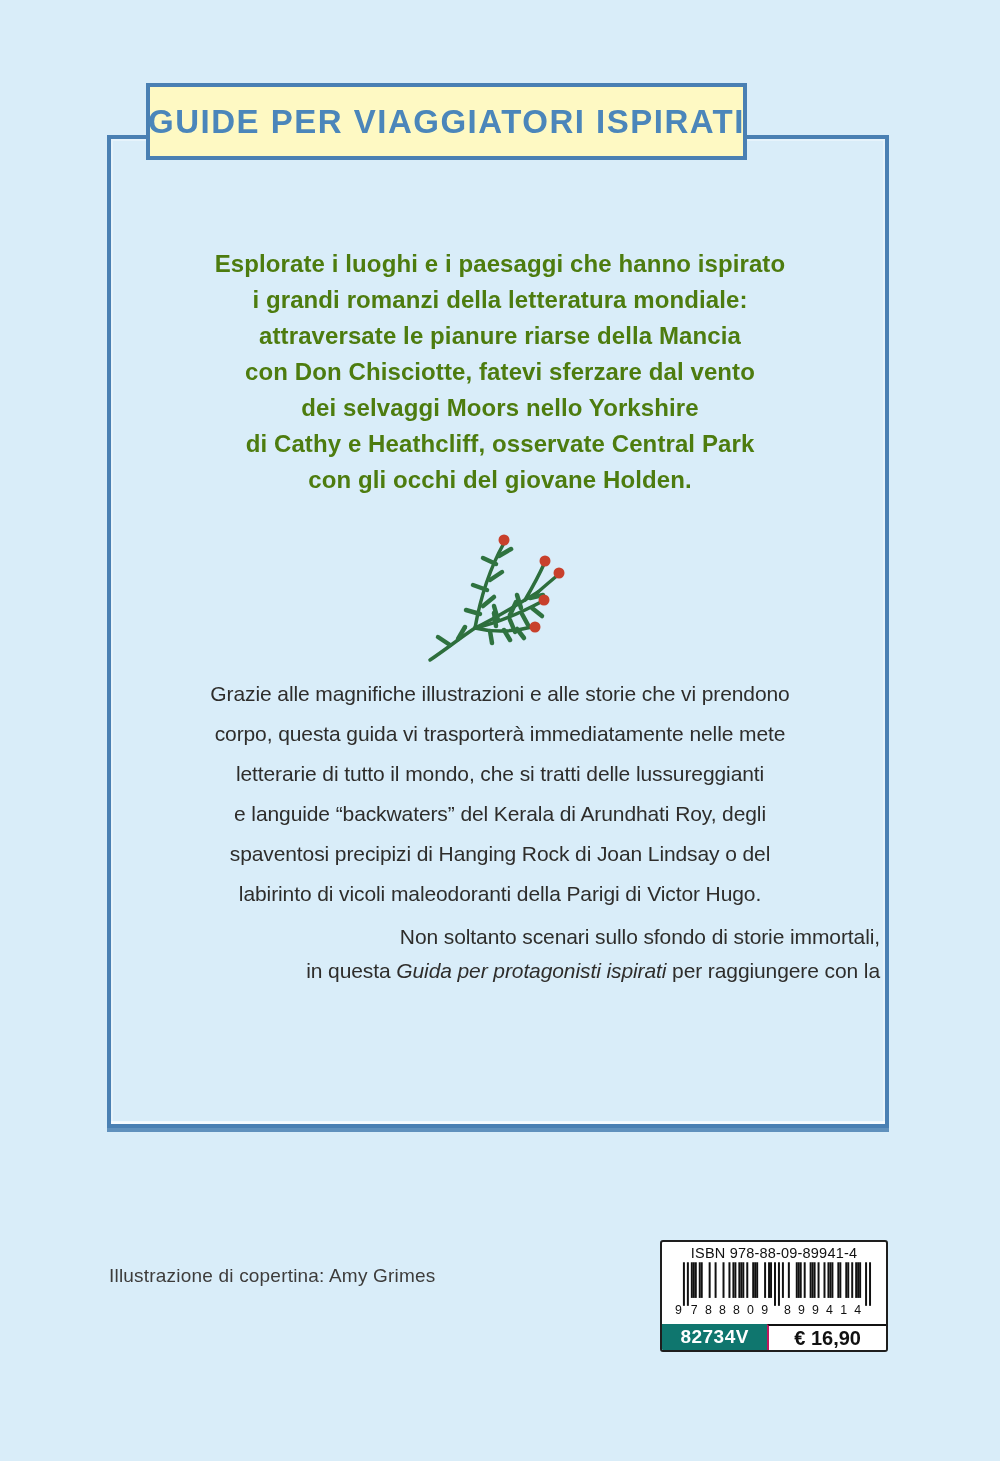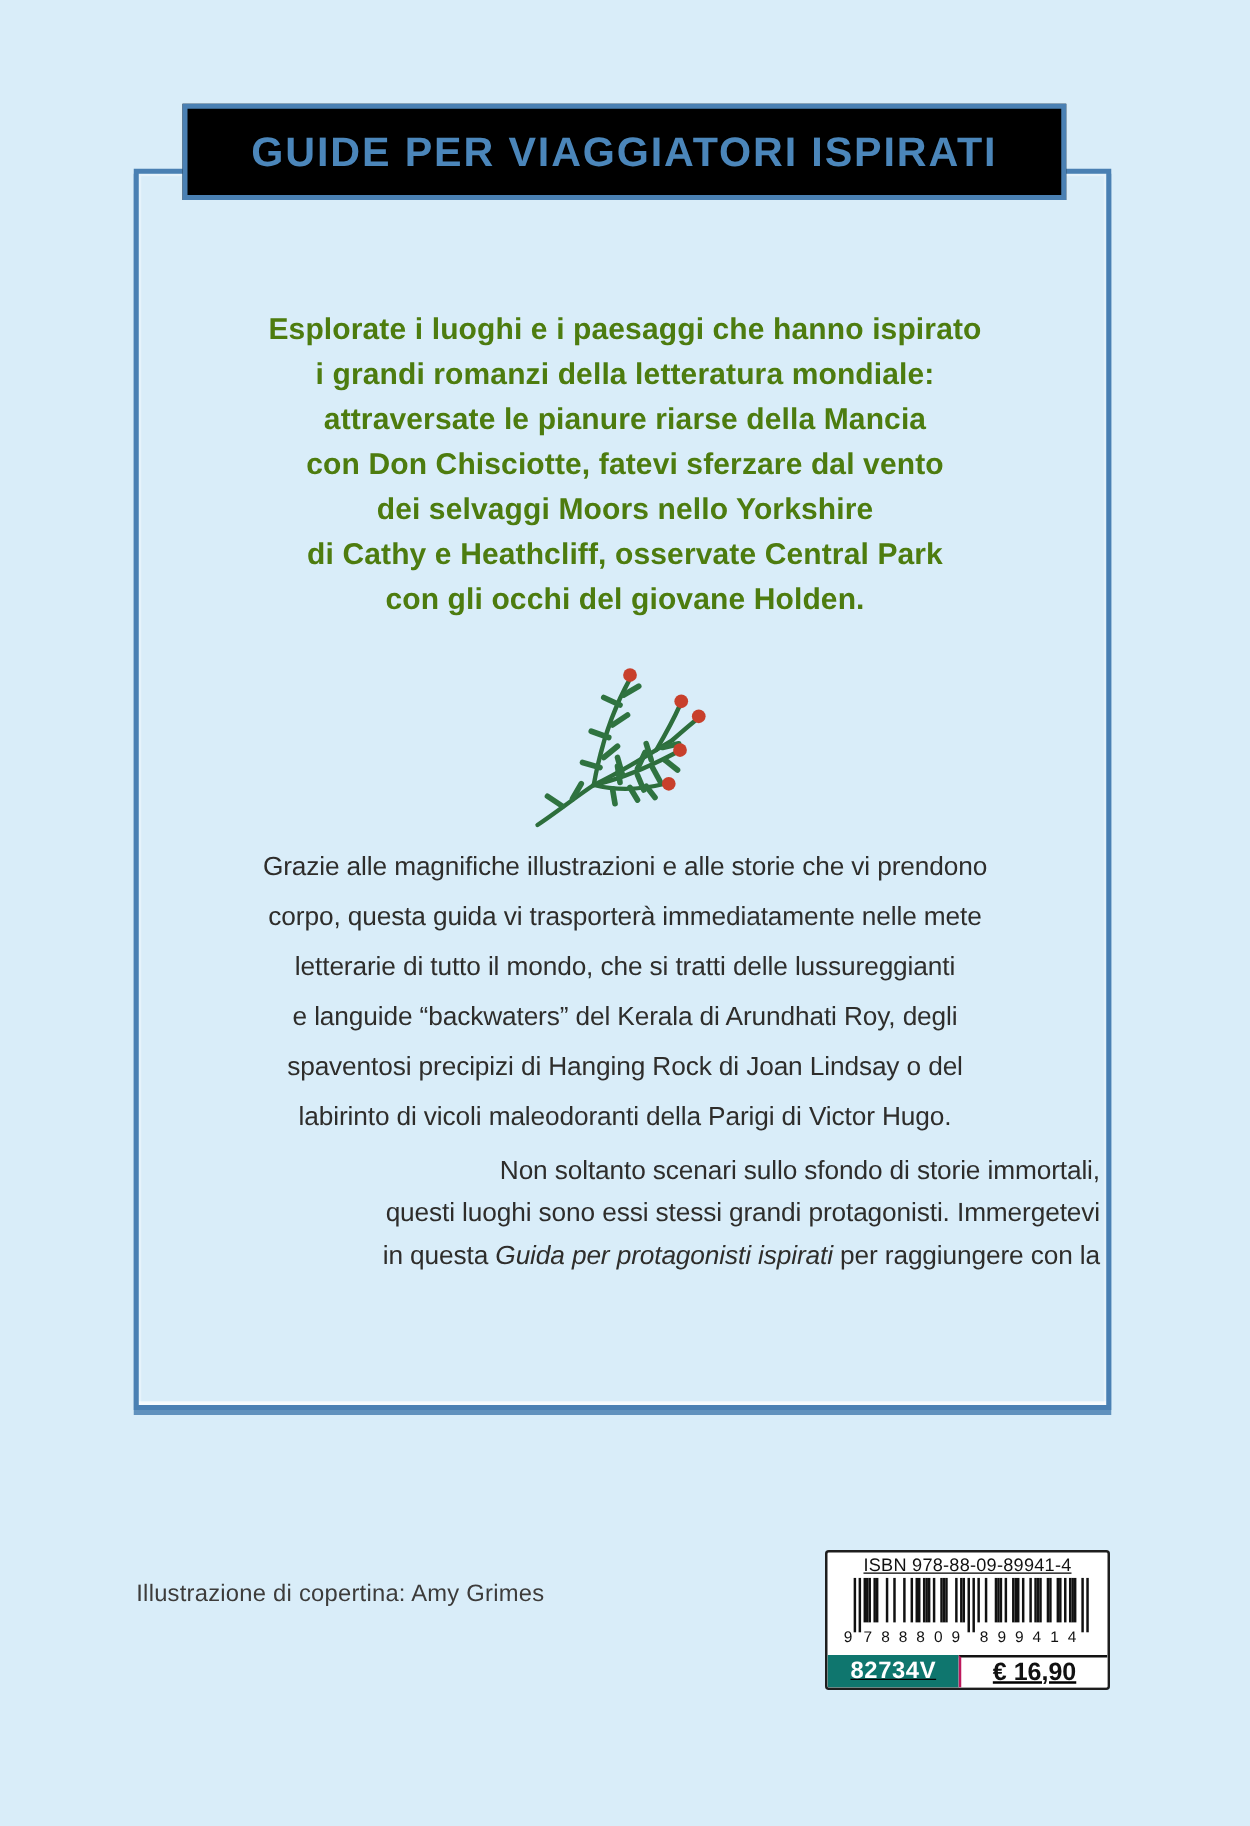--- a/index.html
+++ b/index.html
@@ -17,23 +17,23 @@
     position:absolute;left:107px;top:135px;width:782px;height:993px;
     box-sizing:border-box;
     border:4px solid #4a80b3;
     box-shadow: inset 0 -3px 0 rgba(255,255,255,0.65),
                 inset 0 0 0 2px rgba(255,255,255,0.35),
                 0 4px 0 rgba(74,128,179,0.85);
   }
 
   
   .header-box{
-    position:absolute;left:146px;top:83px;width:707px;height:77px;
-    box-sizing:border-box;
-    background:#000000;
+    position:absolute;left:146px;top:83px;width:601px;height:77px;
+    box-sizing:border-box;
+    background:#fef9c3;
     border:4px solid #4a80b3;
     display:flex;align-items:center;justify-content:center;
     z-index:2;
   }
   .header-box span{
     color:#4b86ba;
     font-weight:bold;
     font-size:33px;
     letter-spacing:1.5px;
     white-space:nowrap;
@@ -70,21 +70,21 @@
   }
 
   
   .barcode-box{
     position:absolute;left:660px;top:1240px;width:228px;height:112px;
     box-sizing:border-box;
     background:#ffffff;
     border:2px solid #1e1e1e;
     border-radius:3px;
     overflow:hidden;
-    display:flex;flex-direction:column;text-decoration:underline;
+    display:flex;flex-direction:column;
   }
   .isbn{
     text-align:center;
     color:#111;
     font-size:14.5px;
     letter-spacing:0.2px;
     padding-top:3px;
   }
   .barcode{display:block;margin:1px auto 0;width:198px;height:54px;flex:0 0 auto;}
   .barcode rect{fill:#111;}
@@ -173,21 +173,20 @@
 
   <div class="para para1">Grazie alle magnifiche illustrazioni e alle storie che vi prendono
 corpo, questa guida vi trasporterà immediatamente nelle mete
 letterarie di tutto il mondo, che si tratti delle lussureggianti
 e languide “backwaters” del Kerala di Arundhati Roy, degli
 spaventosi precipizi di Hanging Rock di Joan Lindsay o del
 labirinto di vicoli maleodoranti della Parigi di Victor Hugo.</div>
 
   <div class="para para2">
     <div>Non soltanto scenari sullo sfondo di storie immortali,</div>
-    <div>questi luoghi sono essi stessi grandi protagonisti. Immergetevi</div>
     <div><span>in questa </span><span class="it">Guida per protagonisti ispirati</span><span> per raggiungere con la</span></div>
   </div>
 
   <div class="credit">Illustrazione di copertina: Amy Grimes</div>
 
   <div class="barcode-box">
     <div class="isbn">ISBN 978-88-09-89941-4</div>
     <svg class="barcode" viewBox="0 0 200 54">
       <g id="bars">
           <rect x="8" y="0" width="2" height="44"></rect>

